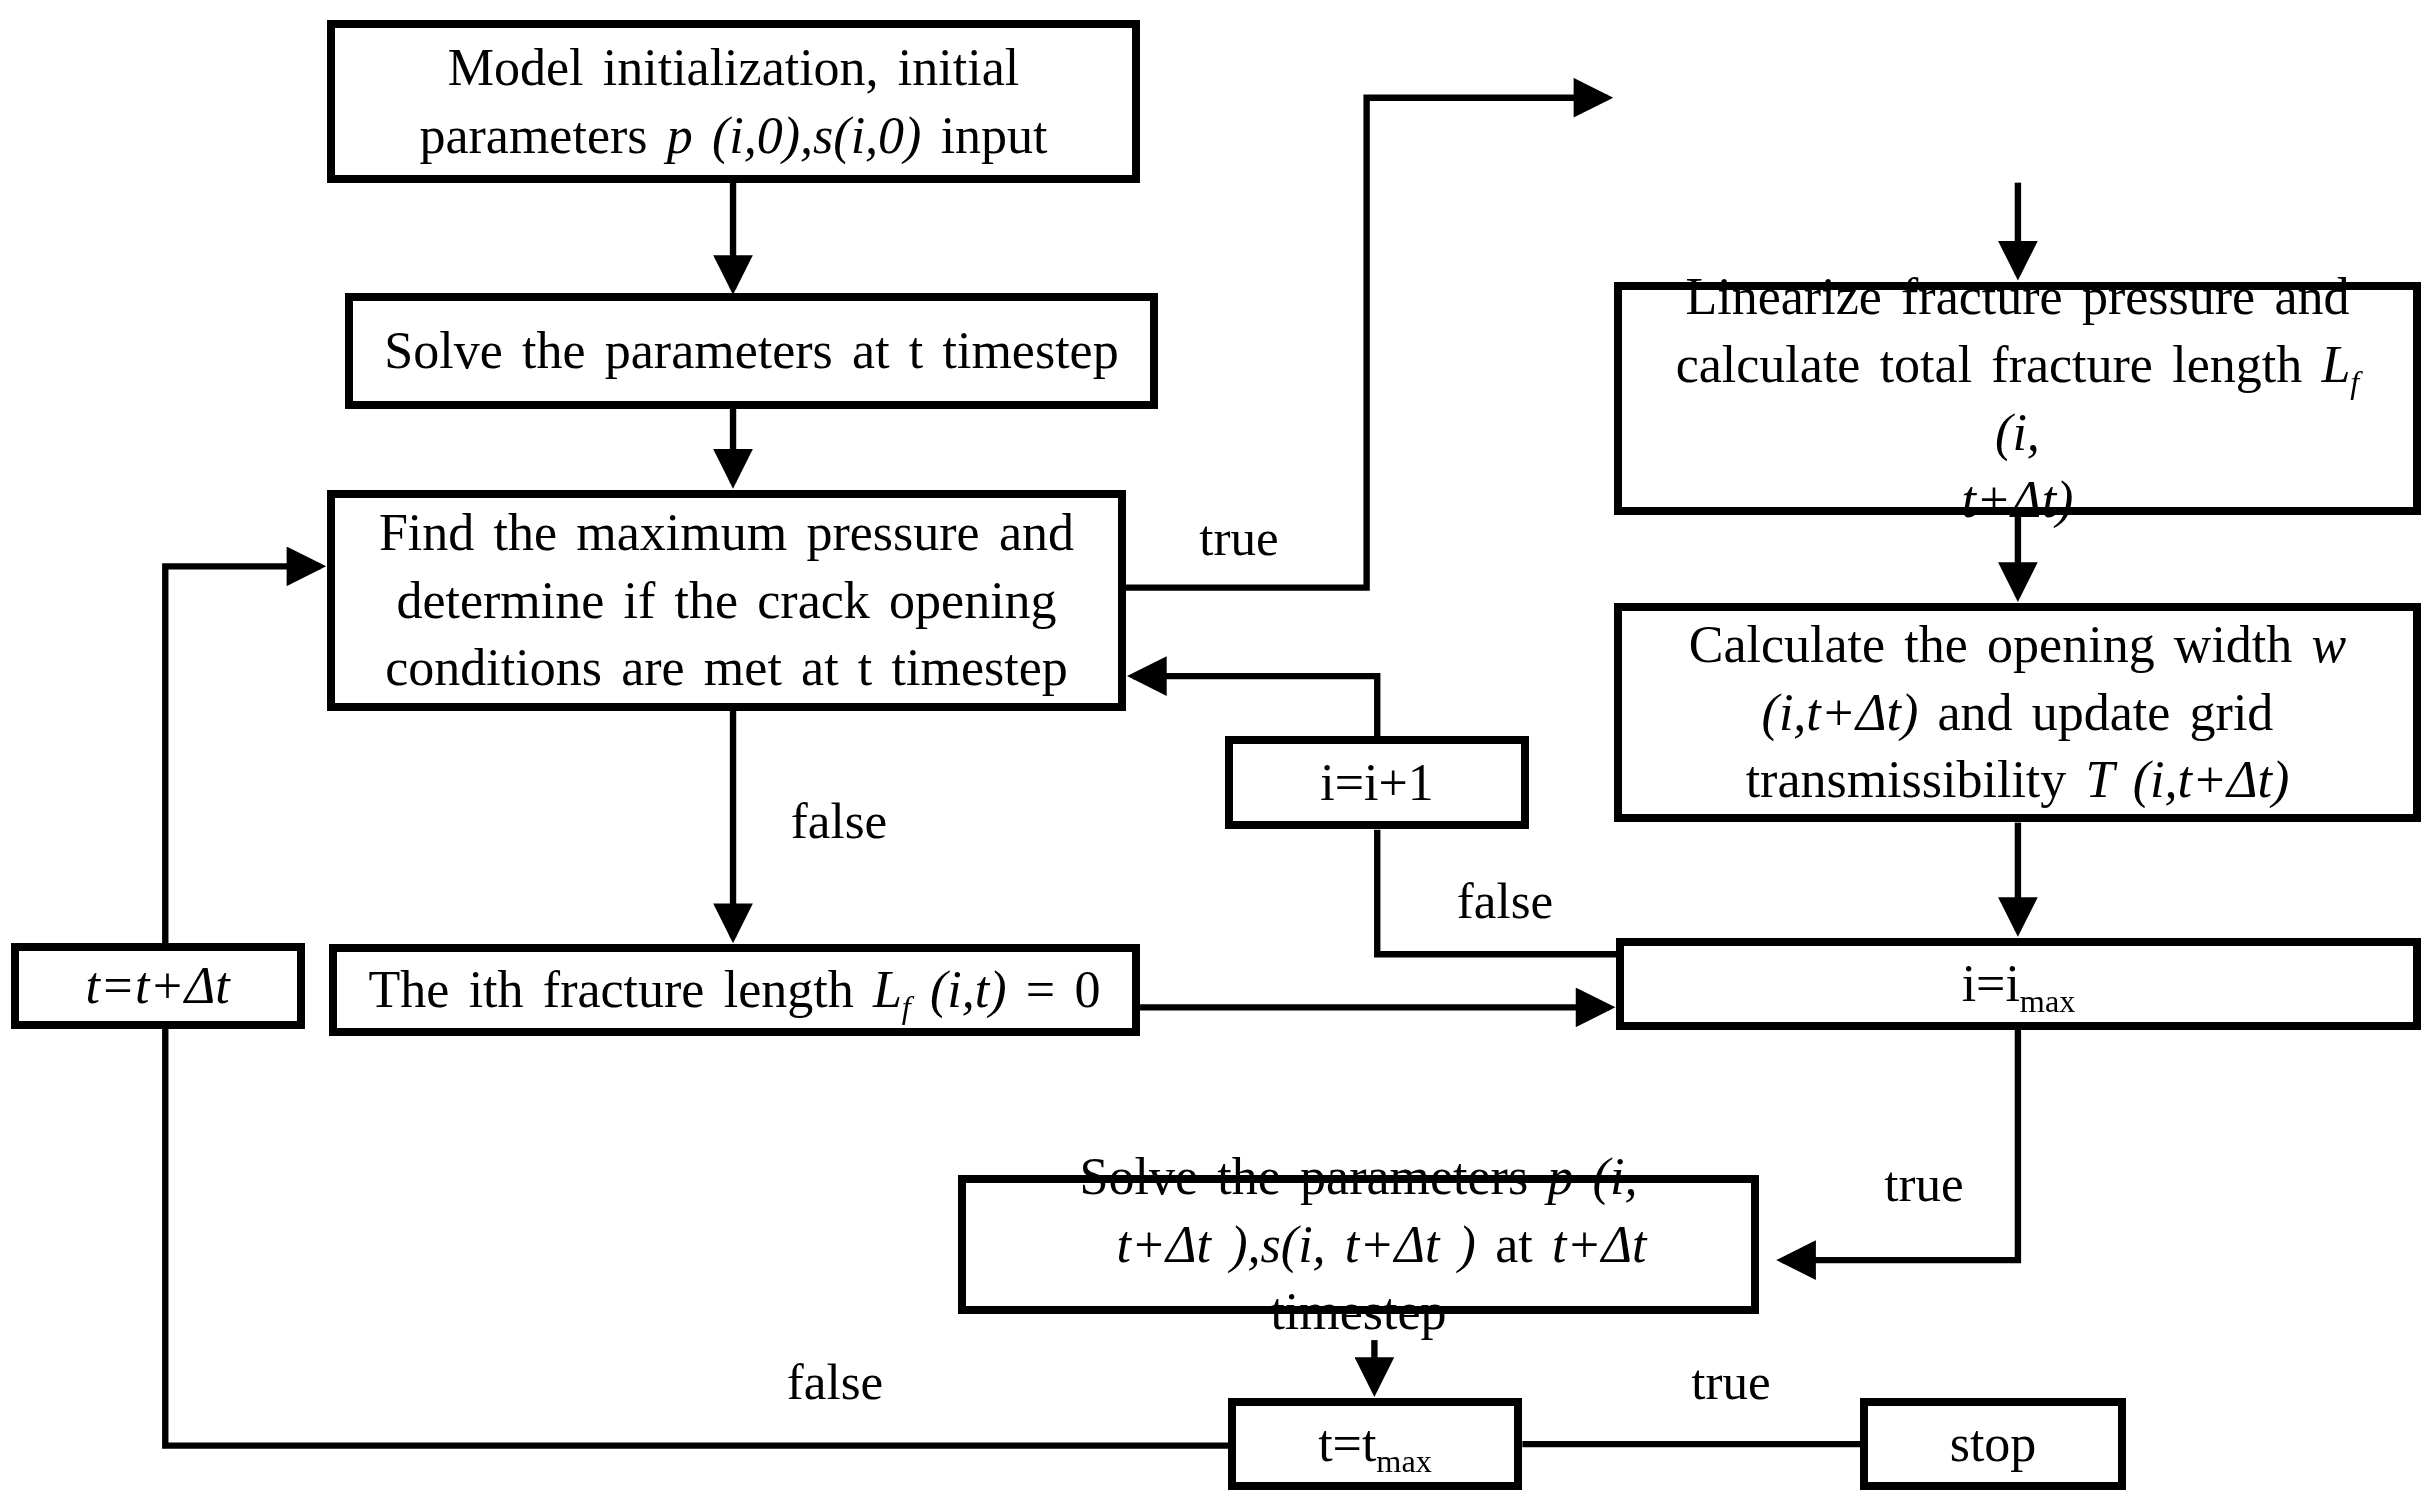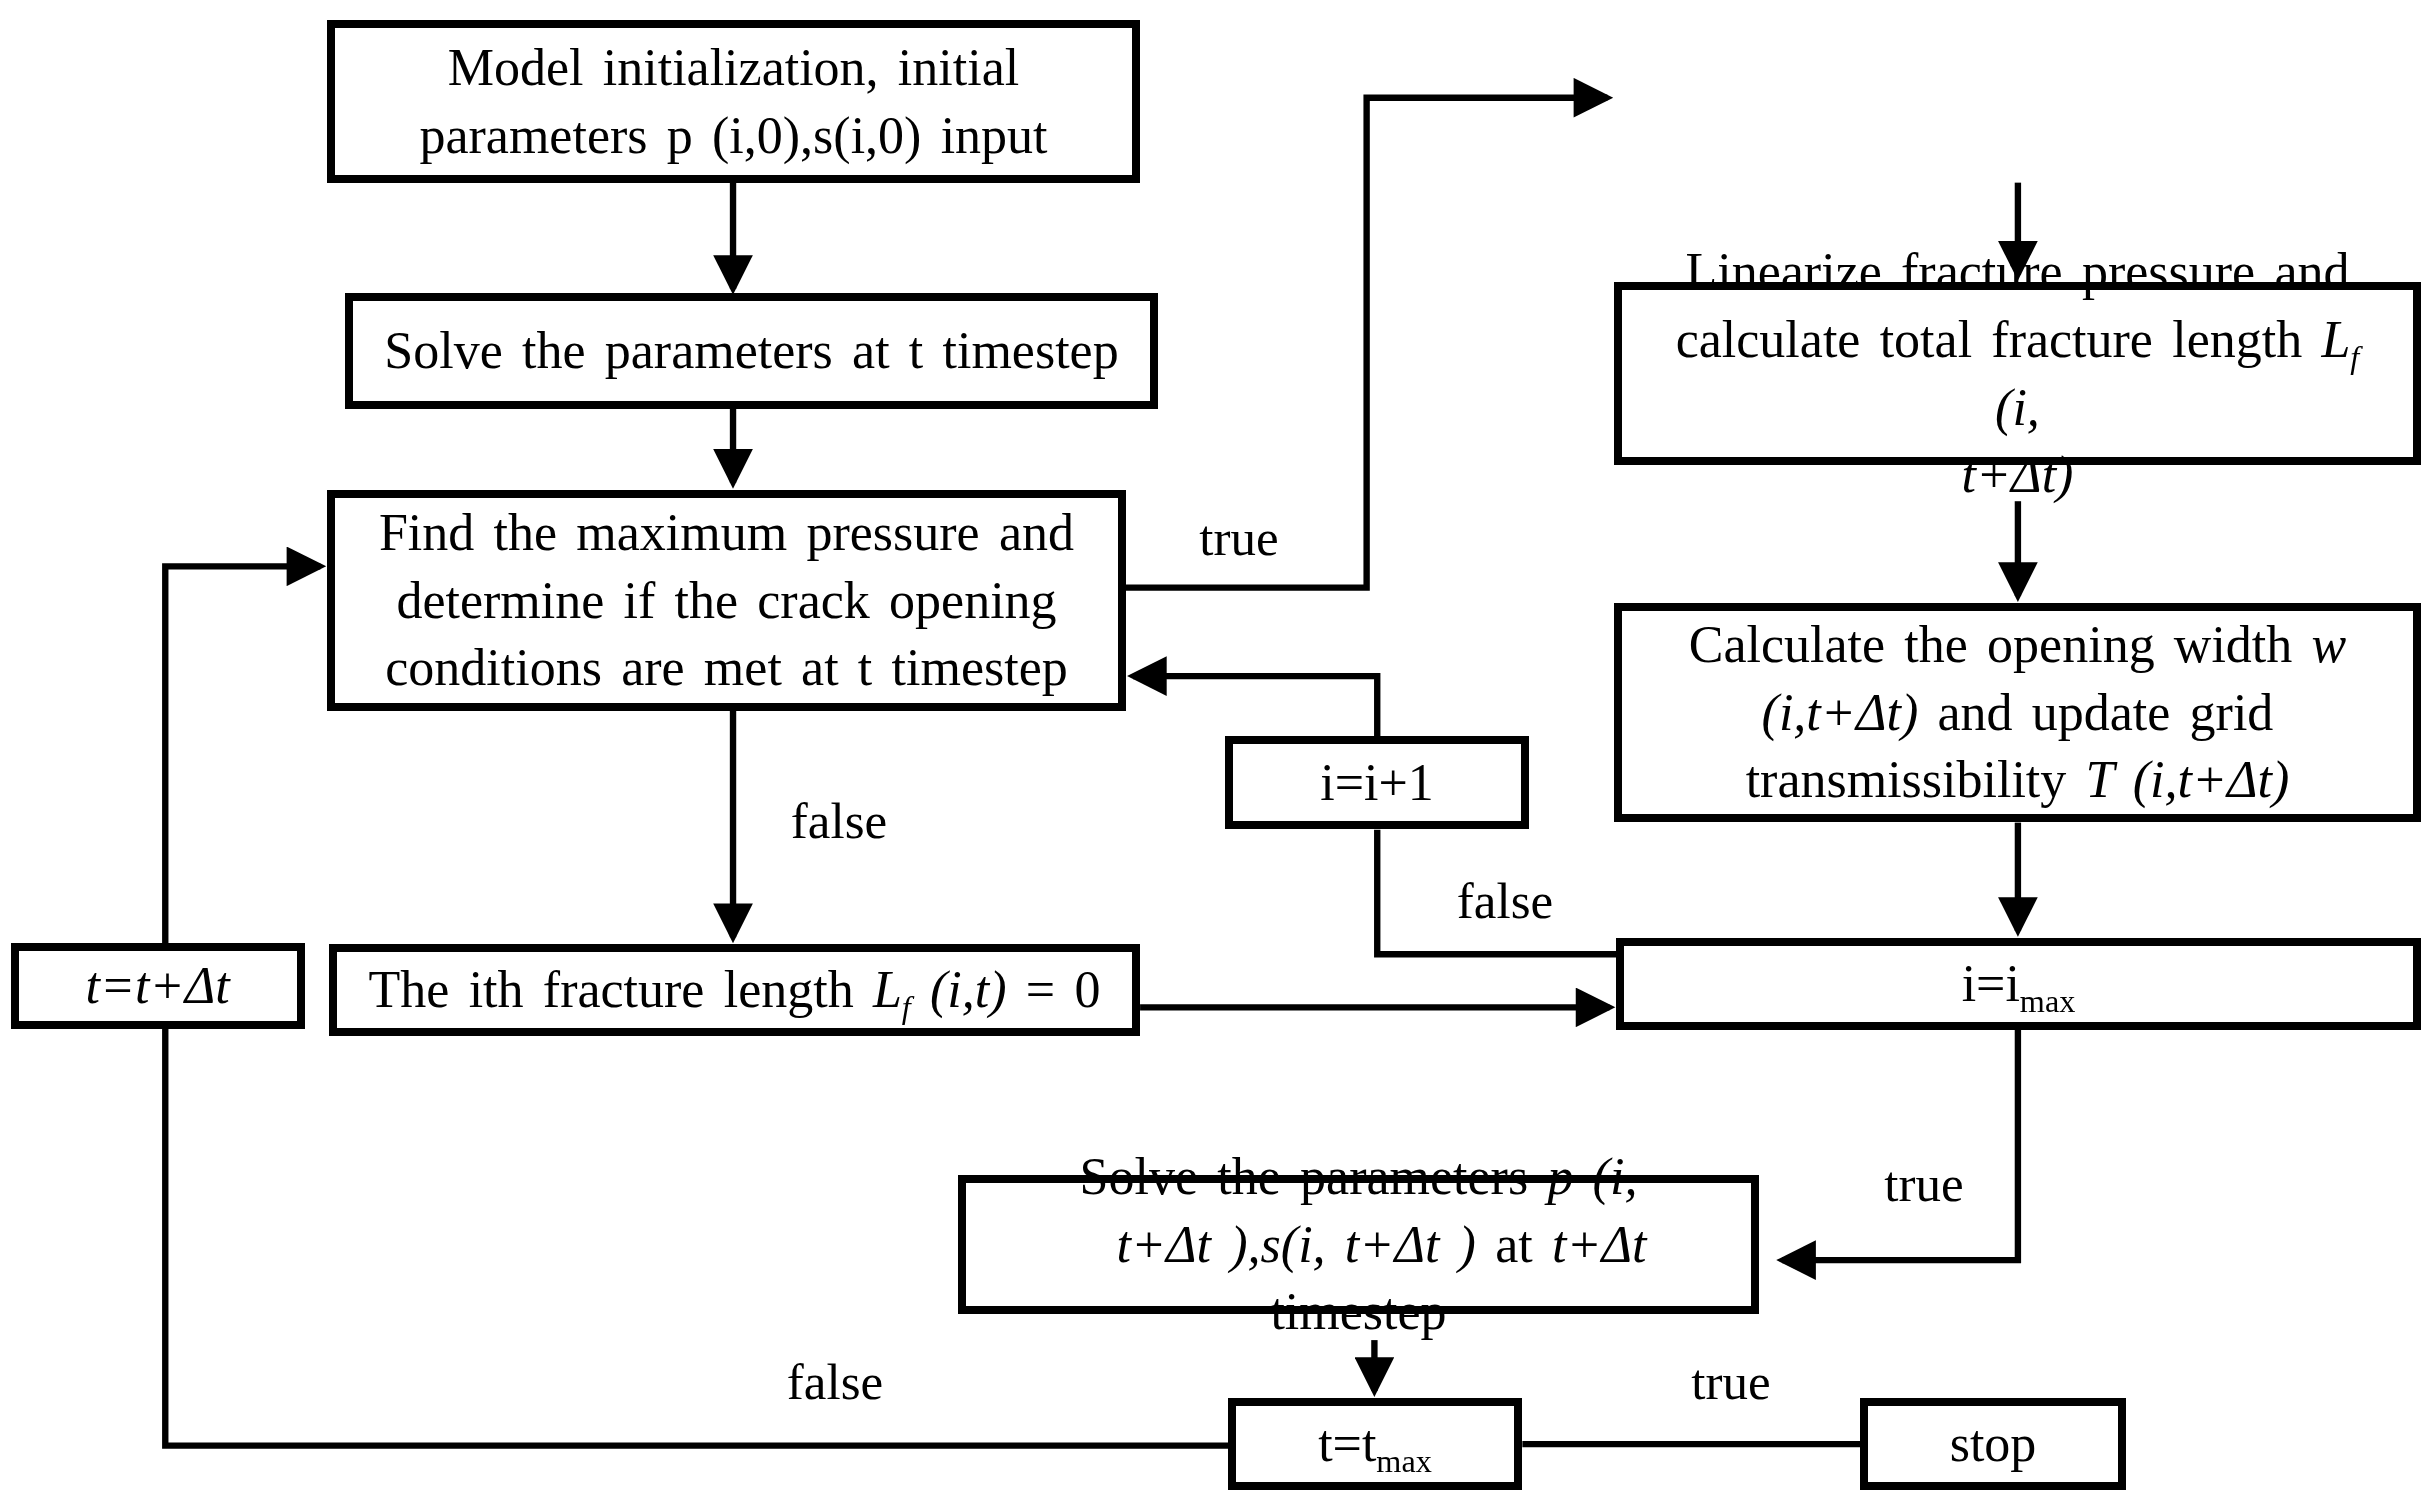--- a/index.html
+++ b/index.html
@@ -48,21 +48,21 @@
       <path d="M2850 1162 L2850 1315" marker-end="url(#arrow)"></path>
       <path d="M2283 1348 L1945 1348 L1945 1172"></path>
       <path d="M1610 1423 L2273 1423" marker-end="url(#arrow)"></path>
       <path d="M2850 1455 L2850 1780 L2517 1780" marker-end="url(#arrow)"></path>
       <path d="M1941 1893 L1941 1965" marker-end="url(#arrow)"></path>
       <path d="M2150 2040 L2682 2040" marker-end="url(#arrow)"></path>
     </g>
   </svg>
 
   <div class="box" style="left:327px;top:20px;width:813px;height:163px">
-      <span><span>Model initialization,  initial</span><br><span>parameters  </span><span style=" margin-top: 18px;">p (i,0),s(i,0)</span><span> input</span></span>
+      <span><span>Model initialization,  initial</span><br><span>parameters  </span><span style="font-style: italic; margin-top: 18px;">p (i,0),s(i,0)</span><span> input</span></span>
     </div>
 
   <div class="box" style="left:345px;top:293px;width:813px;height:116px">
       <span><span>Solve the parameters  at t timestep</span></span>
     </div>
 
   <div class="box" style="left:327px;top:490px;width:799px;height:221px">
       <span><span>Find the maximum  pressure  and</span><br><span>determine  if the crack  opening</span><br><span>conditions  are met at t timestep</span></span>
     </div>
 
@@ -72,21 +72,21 @@
 
   <div class="box" style="left:10.6px;top:943px;width:294px;height:86px">
       <span><span style="font-style: italic;">t=t+Δt</span></span>
     </div>
 
   <div class="box" style="left:1225px;top:736px;width:304px;height:93px">
       <span><span>i=i+1</span></span>
     </div>
 
 
-  <div class="box" style="left:1614px;top:282px;width:807px;height:183px">
+  <div class="box" style="left:1614px;top:282px;width:807px;height:233px">
       <span><span>Linearize  fracture  pressure  and</span><br><span>calculate  total fracture  length </span><span style="font-style: italic;">L</span><sub style="font-style: italic;">f</sub><span style="font-style: italic;"> (i,</span><br><span style="font-style: italic;">t+Δt)</span></span>
     </div>
 
   <div class="box" style="left:1614px;top:603px;width:807px;height:219px">
       <span><span>Calculate  the opening  width </span><span style="font-style: italic;">w</span><br><span style="font-style: italic;">(i,t+Δt)</span><span> and update  grid</span><br><span>transmissibility  </span><span style="font-style: italic;">T (i,t+Δt)</span></span>
     </div>
 
   <div class="box" style="left:1616px;top:938px;width:805px;height:92px">
       <span><span>i=i</span><sub>max</sub></span>
     </div>

